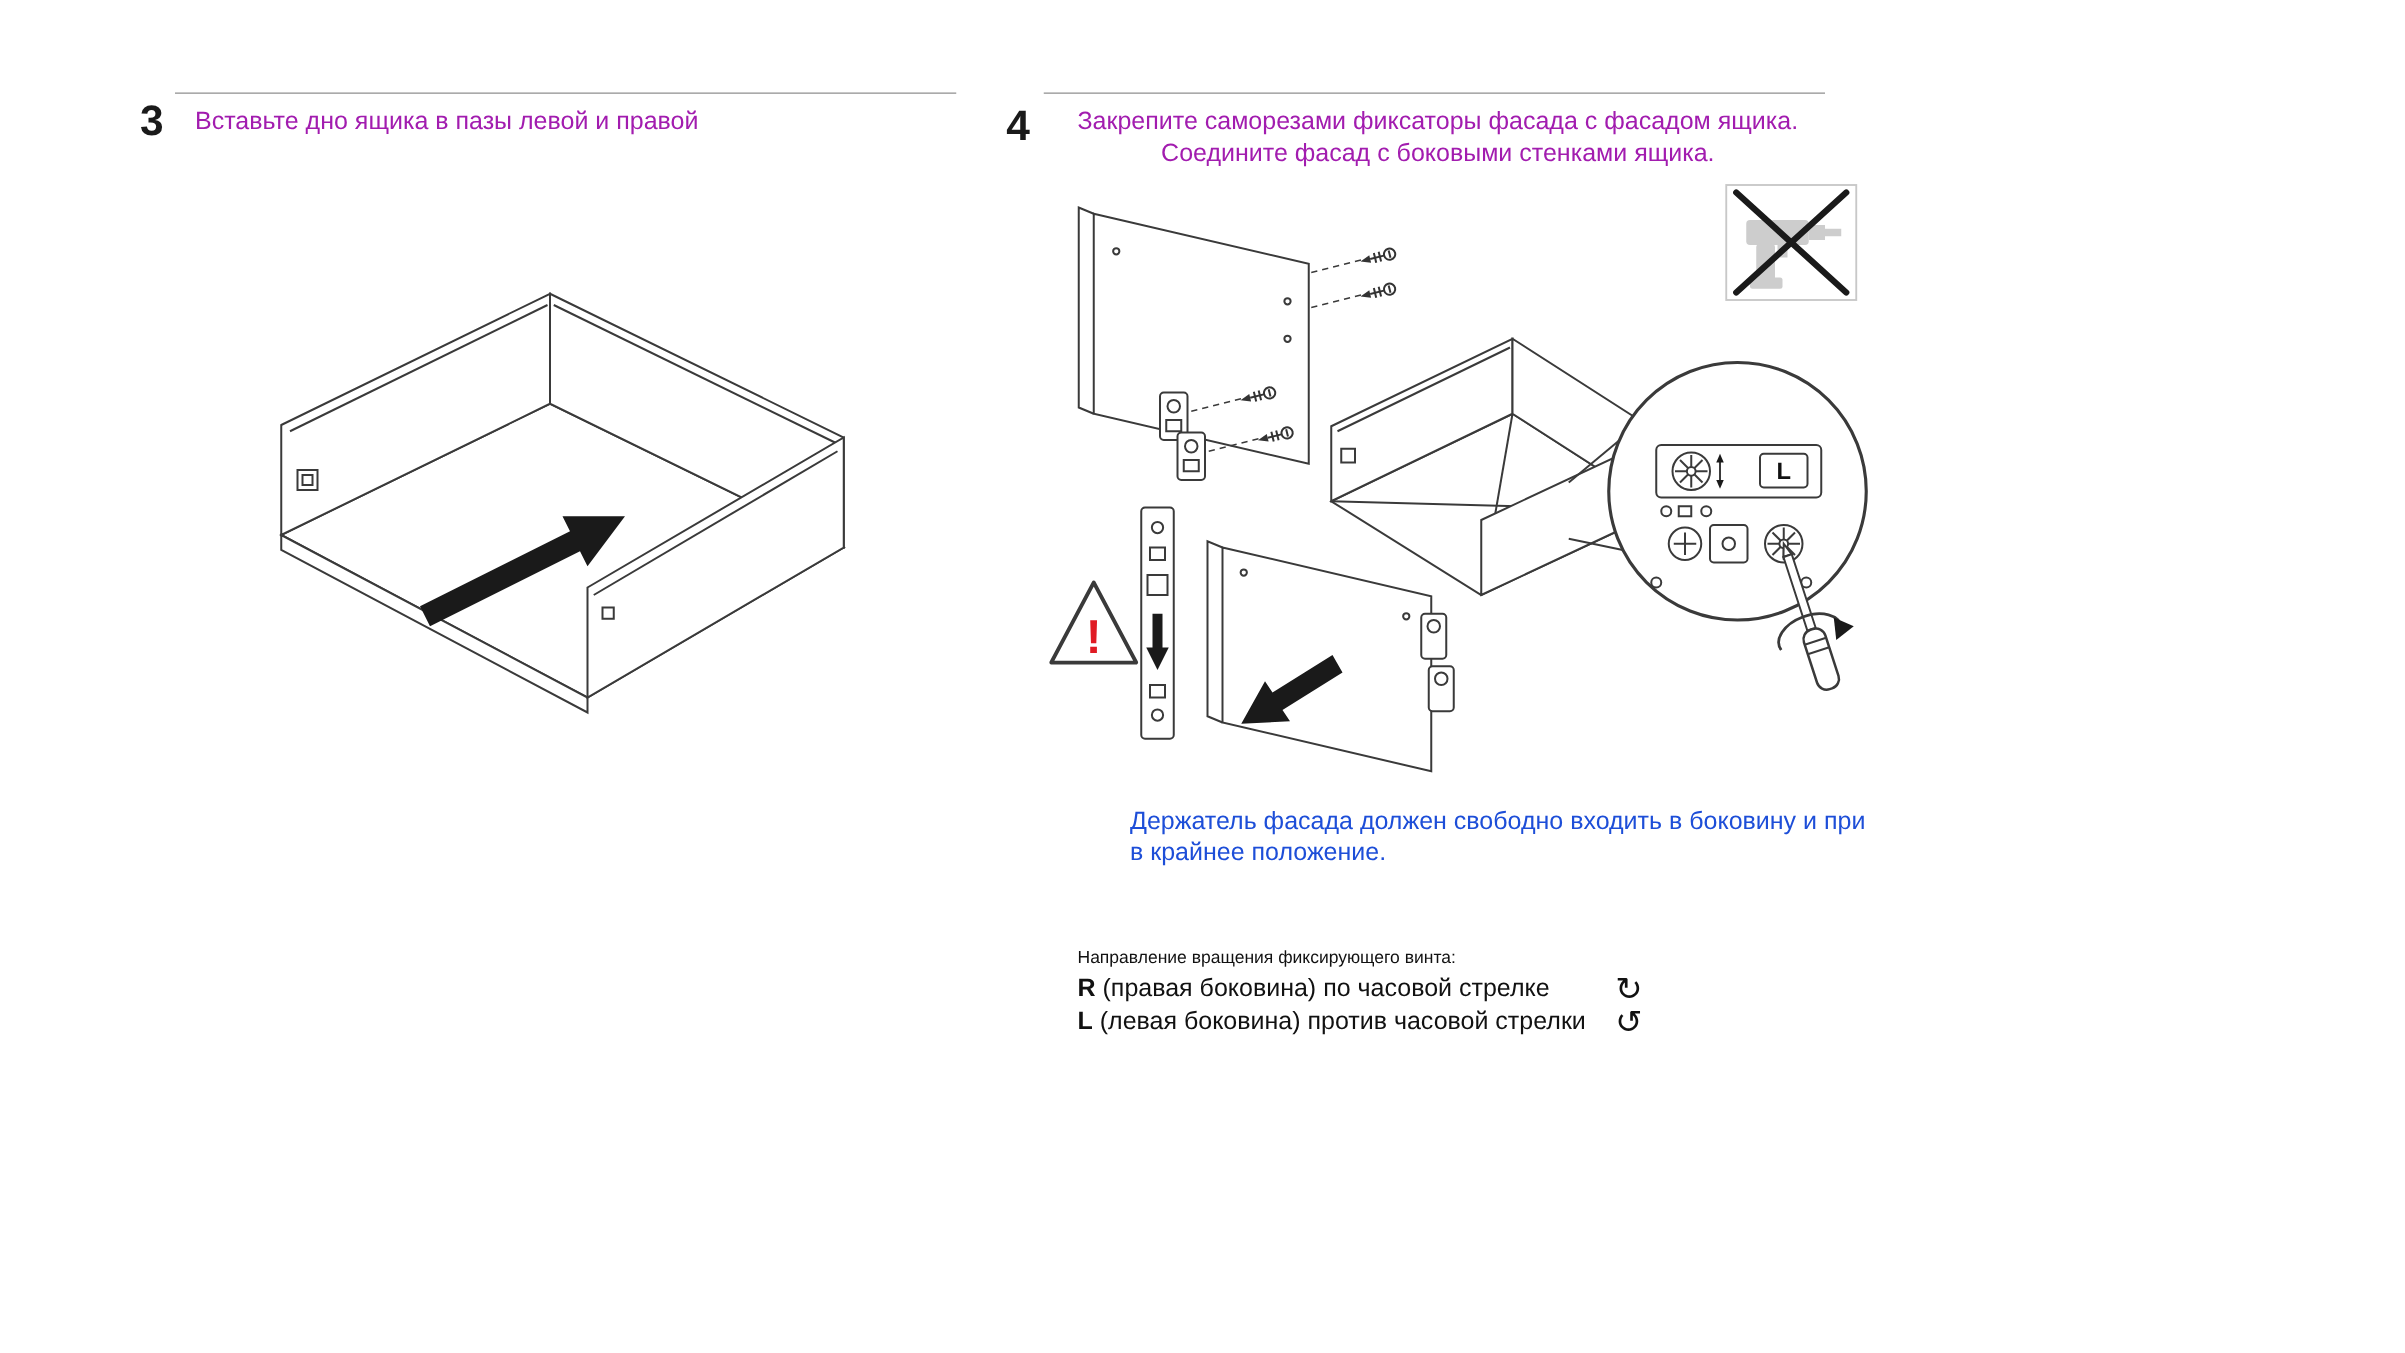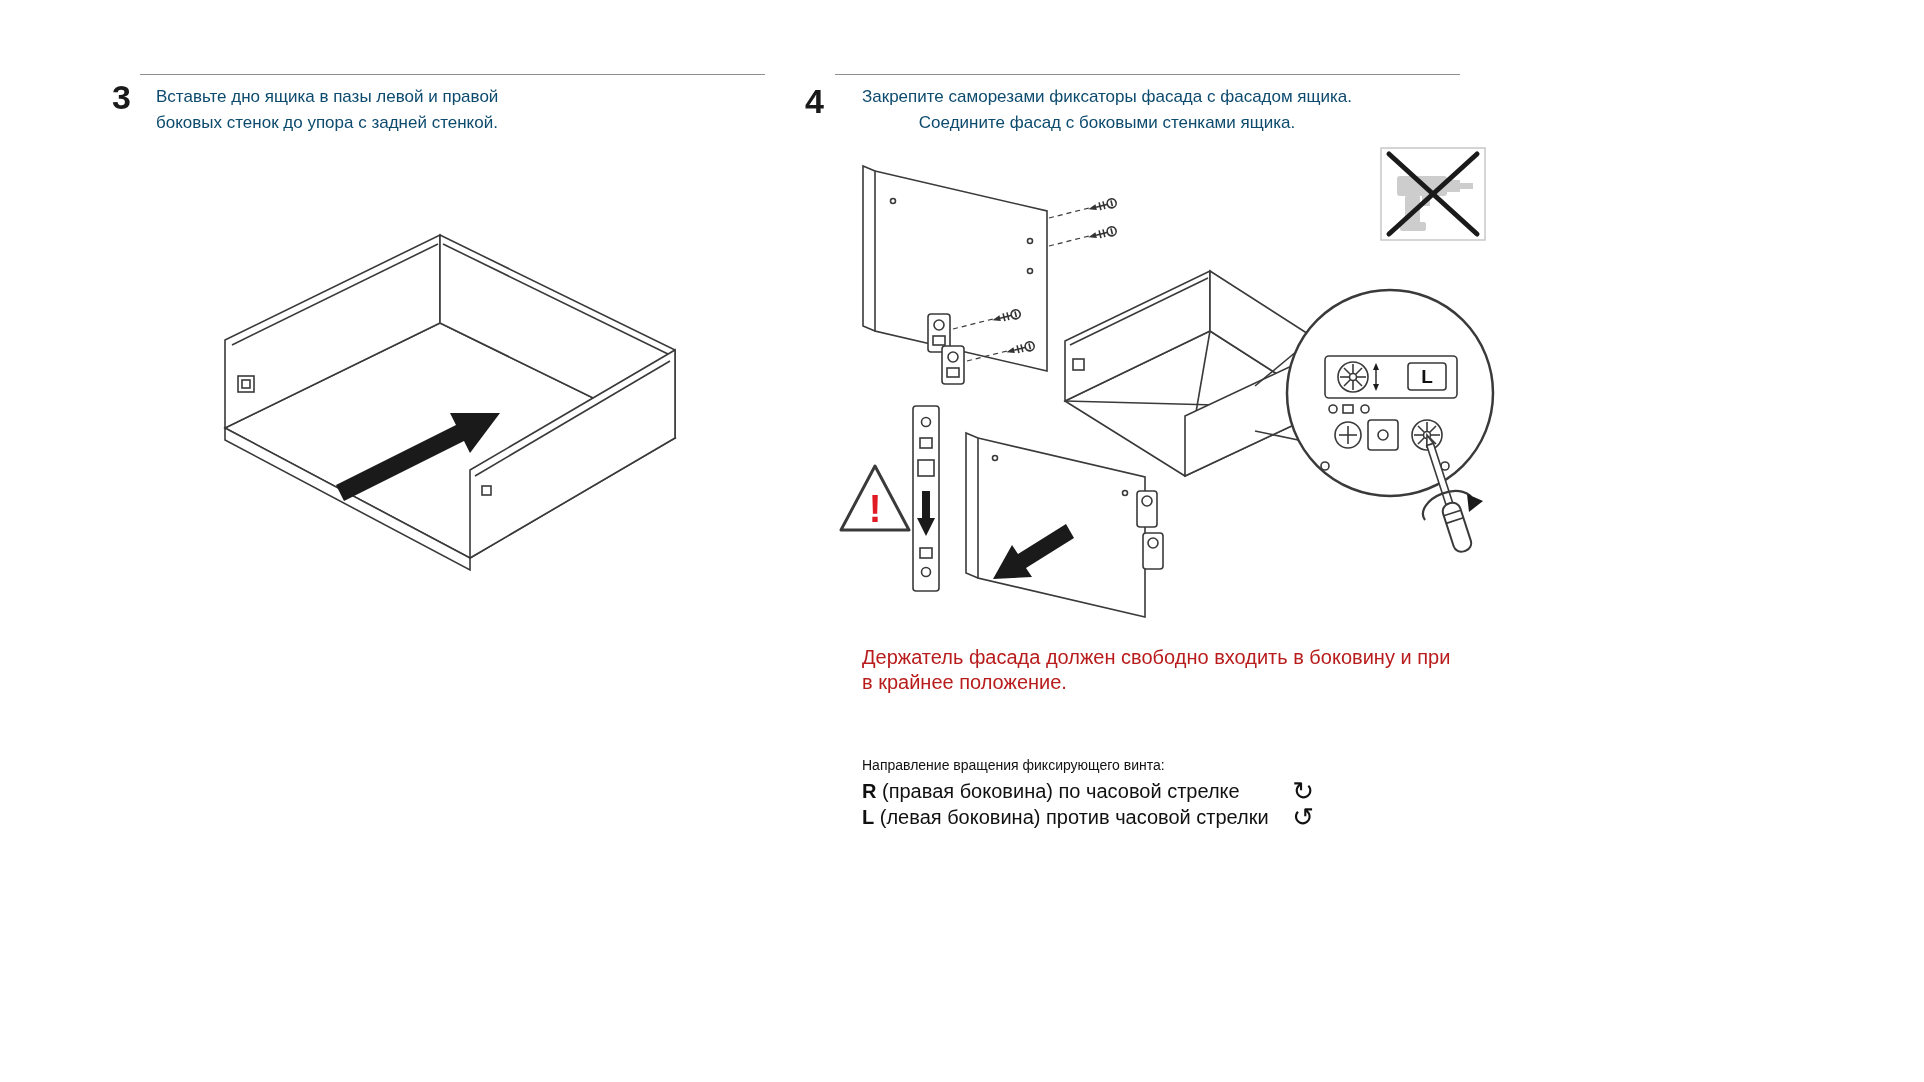--- a/index.html
+++ b/index.html
@@ -1,22 +1,22 @@
 <!DOCTYPE html>
 <html><head>
 <meta charset="utf-8">
 <style>
   html,body{margin:0;padding:0;background:#ffffff;}
   .page{position:relative;width:1924px;height:1082px;background:#ffffff;overflow:hidden;
         font-family:"Liberation Sans",sans-serif;color:#111111;}
   .abs{position:absolute;}
   .rule{height:1px;background:#8f8f8f;}
   .step-num{font-size:34px;font-weight:700;color:#1a1a1a;line-height:34px;}
-  .txt{font-size:17px;line-height:26px;color:#0c4a6e;}
-  .note{font-size:20px;line-height:24.5px;color:#b91c1c;}
+  .txt{font-size:20px;line-height:26px;color:#a21caf;}
+  .note{font-size:20px;line-height:24.5px;color:#1d4ed8;margin-left:42px;}
   .dir-title{font-size:14px;line-height:25px;}
   .dir-row{display:flex;align-items:center;width:452px;font-size:20px;line-height:25px;}
   .dir-row .b{font-weight:700;white-space:pre;}
   .dir-row .t{white-space:pre;text-align:right;}
   .rot{margin-left:auto;font-size:26px;line-height:26px;color:#111;}
   
   .ln{stroke:#3a3a3a;stroke-width:1.6;fill:none;}
   .fw{fill:#ffffff;stroke:#3a3a3a;stroke-width:1.6;}
   .dash{stroke:#3a3a3a;stroke-width:1.2;fill:none;stroke-dasharray:5 4;}
   .blk{fill:#1a1a1a;stroke:none;}
@@ -31,21 +31,20 @@
 </head>
 <body>
 
 <div class="page">
 
   <section>
     <div class="abs rule" style="left:140px;top:74px;width:625px;"></div>
     <div class="abs step-num" style="left:112px;top:80px;">3</div>
     <div class="abs txt" style="left:156px;top:84px;">
       <div>Вставьте дно ящика в пазы левой и правой</div>
-      <div>боковых стенок до упора с задней стенкой.</div>
     </div>
 
     <svg class="abs" style="left:170px;top:228px;" width="560" height="360" viewBox="0 0 560 360">
 
       <polygon class="fw" points="270,95 505,210 300,330 55,200"></polygon>
 
       <polygon class="fw" points="55,200 300,330 300,342 55,212"></polygon>
 
       <polygon class="fw" points="55,112 270,7 270,95 55,200"></polygon>
       <line class="ln" x1="62" y1="117" x2="268" y2="16"></line>

